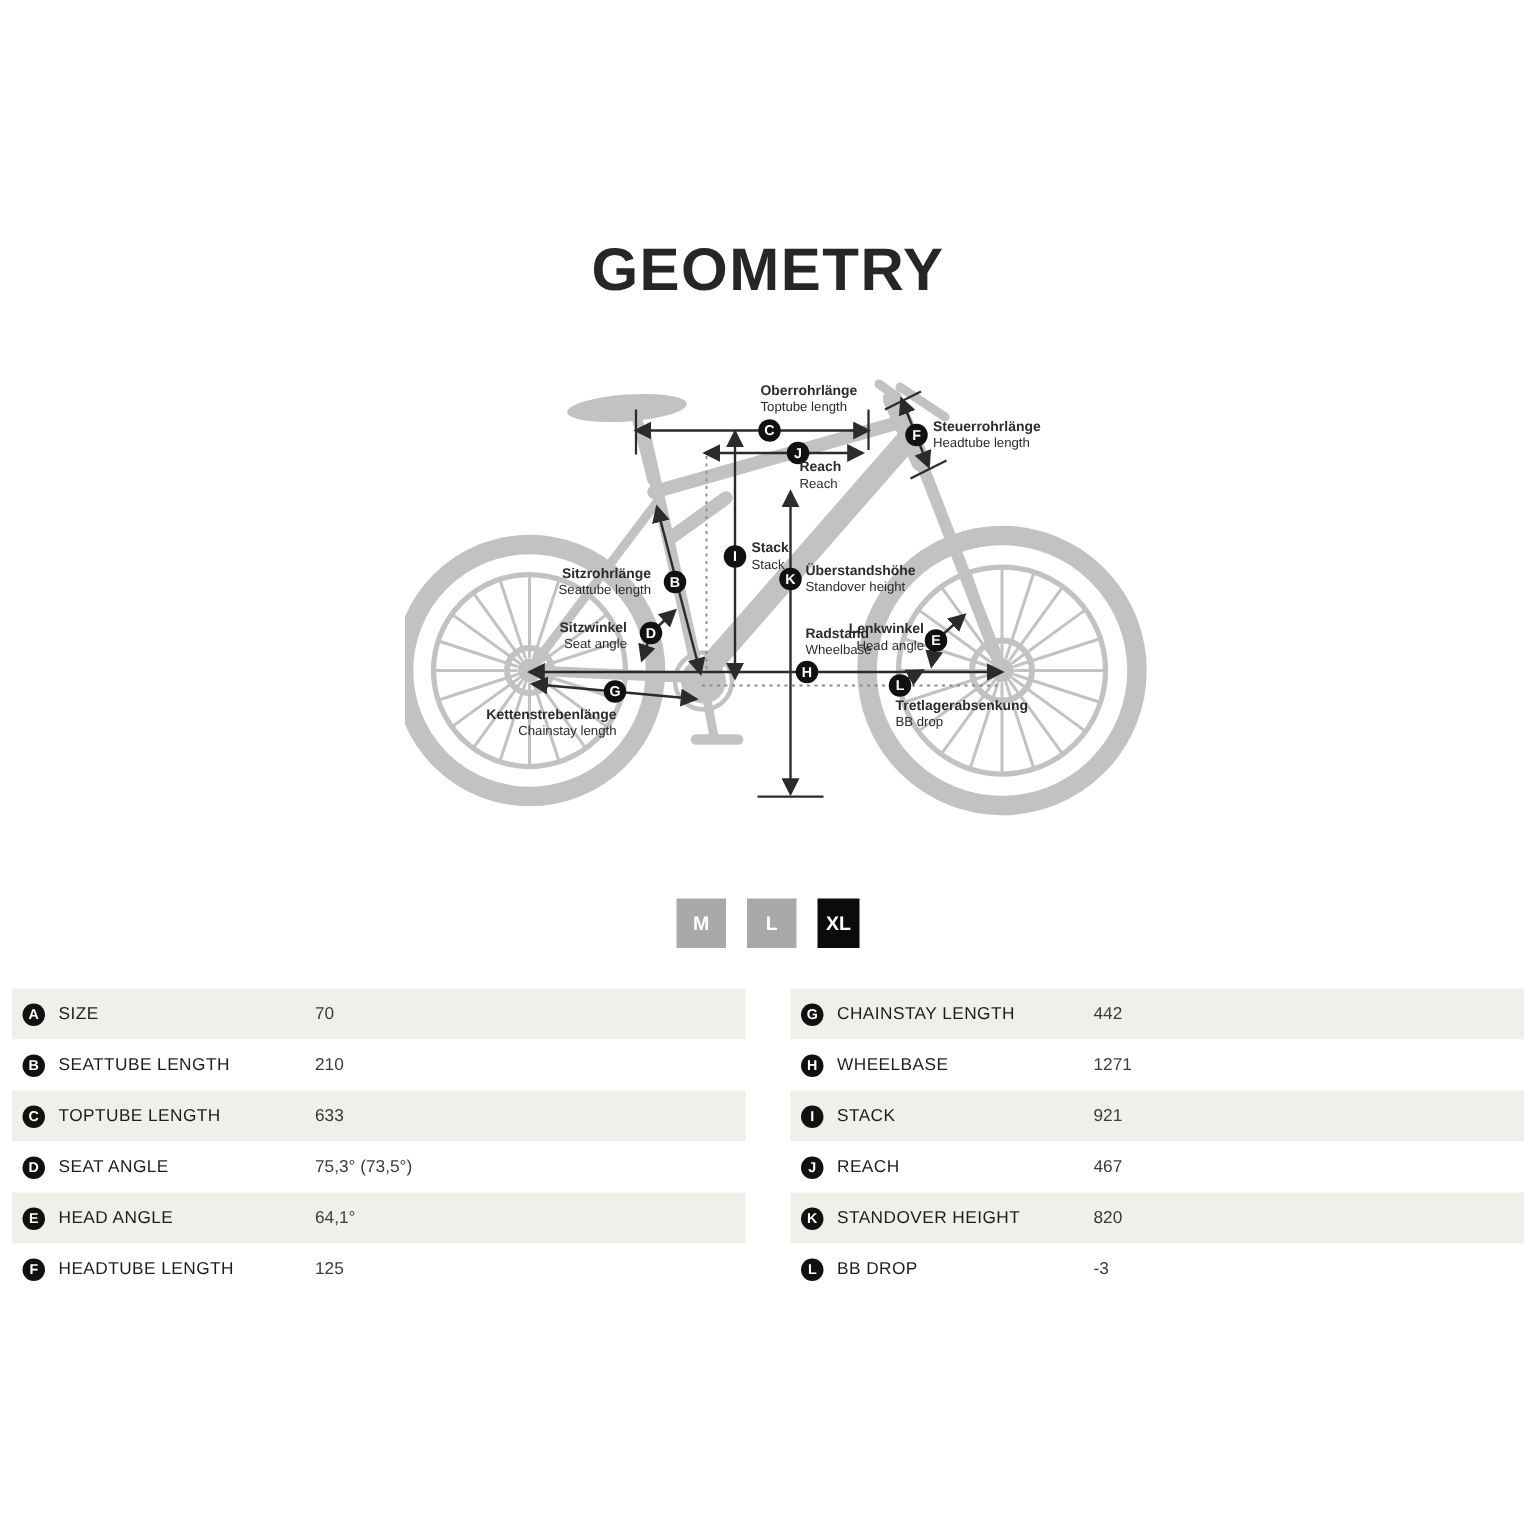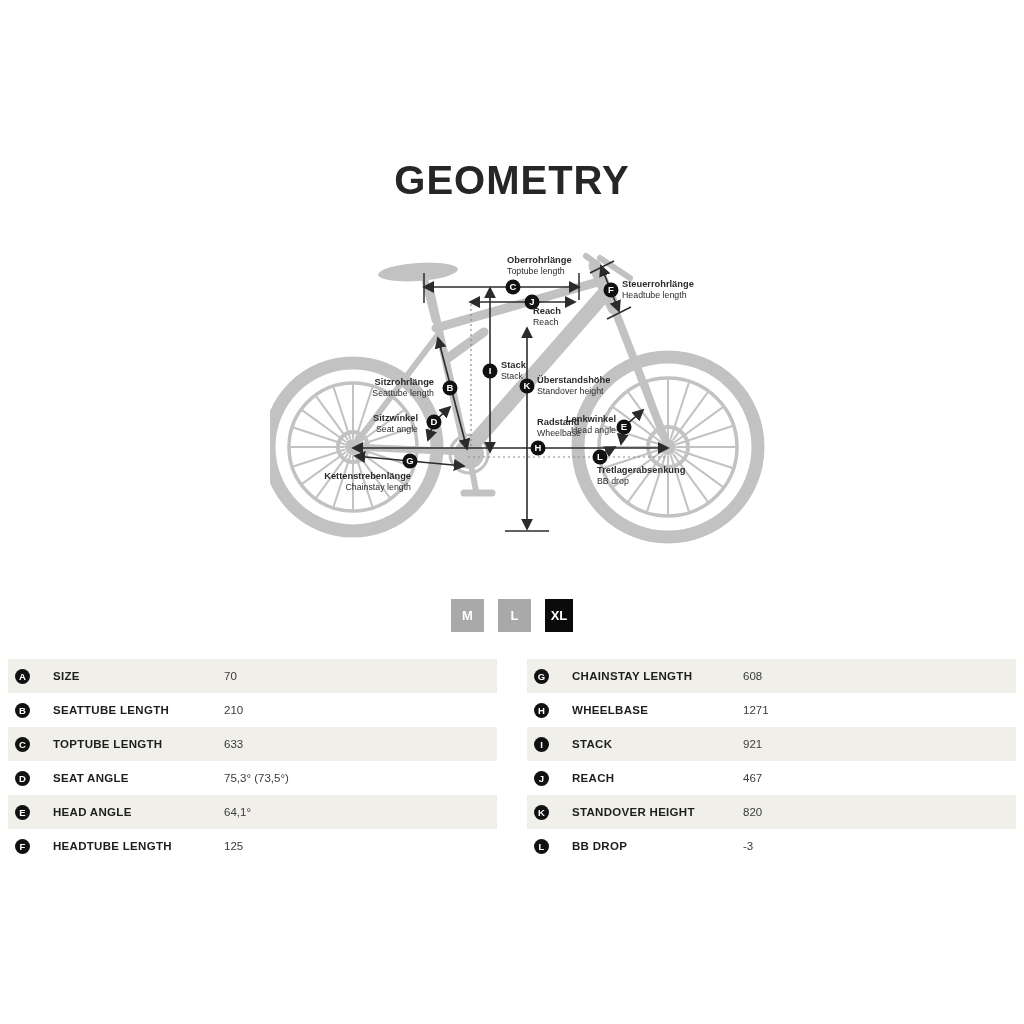--- a/index.html
+++ b/index.html
@@ -35,22 +35,22 @@
     padding-left:7px;background:#ffffff;
   }
   .geo-row.alt{background:var(--row-alt,#f0efea);}
   .badge{
     width:15px;height:15px;border-radius:50%;flex:none;
     background:var(--badge,#111111);color:#ffffff;
     display:flex;align-items:center;justify-content:center;
     font-size:9.5px;font-weight:700;
   }
   .geo-label{
-    margin-left:23px;width:165px;flex:none;
-    font-size:11.5px;font-weight:700;letter-spacing:.3px;color:#1d1d1d;
+    margin-left:9px;width:165px;flex:none;
+    font-size:11.5px;font-weight:400;letter-spacing:.3px;color:#1d1d1d;
   }
   .geo-value{margin-left:6px;font-size:11.5px;color:#3a3a3a;}
 </style>
 </head>
 <body style="--text: #262626; --row-alt: #f0efea; --badge: #111111; --button-gray: #a9a9a9; --button-selected: #0b0b0b;">
 
 <div class="page">
   <h1 class="title">GEOMETRY</h1>
   <div class="diagram" id="diagram"><svg width="500" height="340" viewBox="0 0 500 340" xmlns="http://www.w3.org/2000/svg">
   <defs>
@@ -208,21 +208,21 @@
         <div class="geo-row">
           <span class="badge">F</span>
           <span class="geo-label">HEADTUBE LENGTH</span>
           <span class="geo-value">125</span>
         </div>
       </div>
     <div class="geo-table" id="table-right">
         <div class="geo-row alt">
           <span class="badge">G</span>
           <span class="geo-label">CHAINSTAY LENGTH</span>
-          <span class="geo-value">608</span>
+          <span class="geo-value">442</span>
         </div>
         <div class="geo-row">
           <span class="badge">H</span>
           <span class="geo-label">WHEELBASE</span>
           <span class="geo-value">1271</span>
         </div>
         <div class="geo-row alt">
           <span class="badge">I</span>
           <span class="geo-label">STACK</span>
           <span class="geo-value">921</span>

